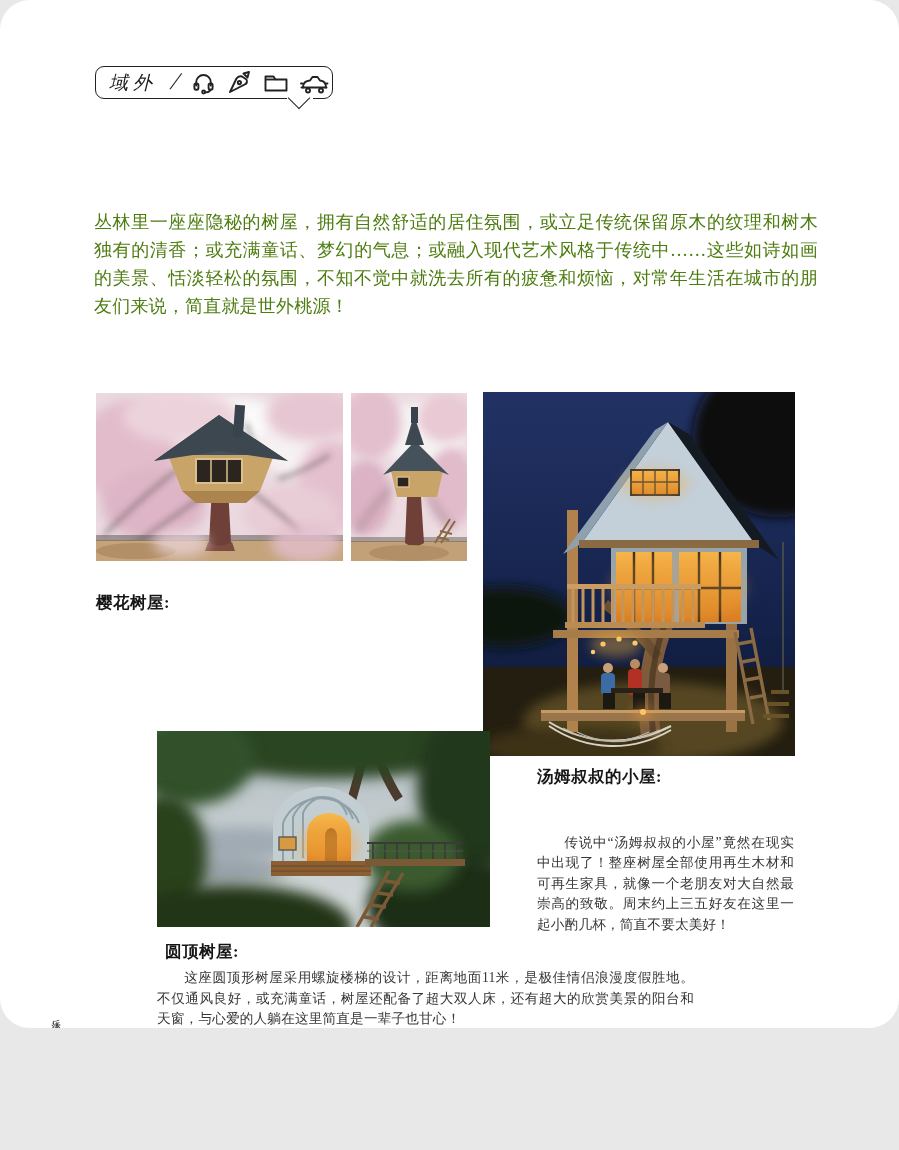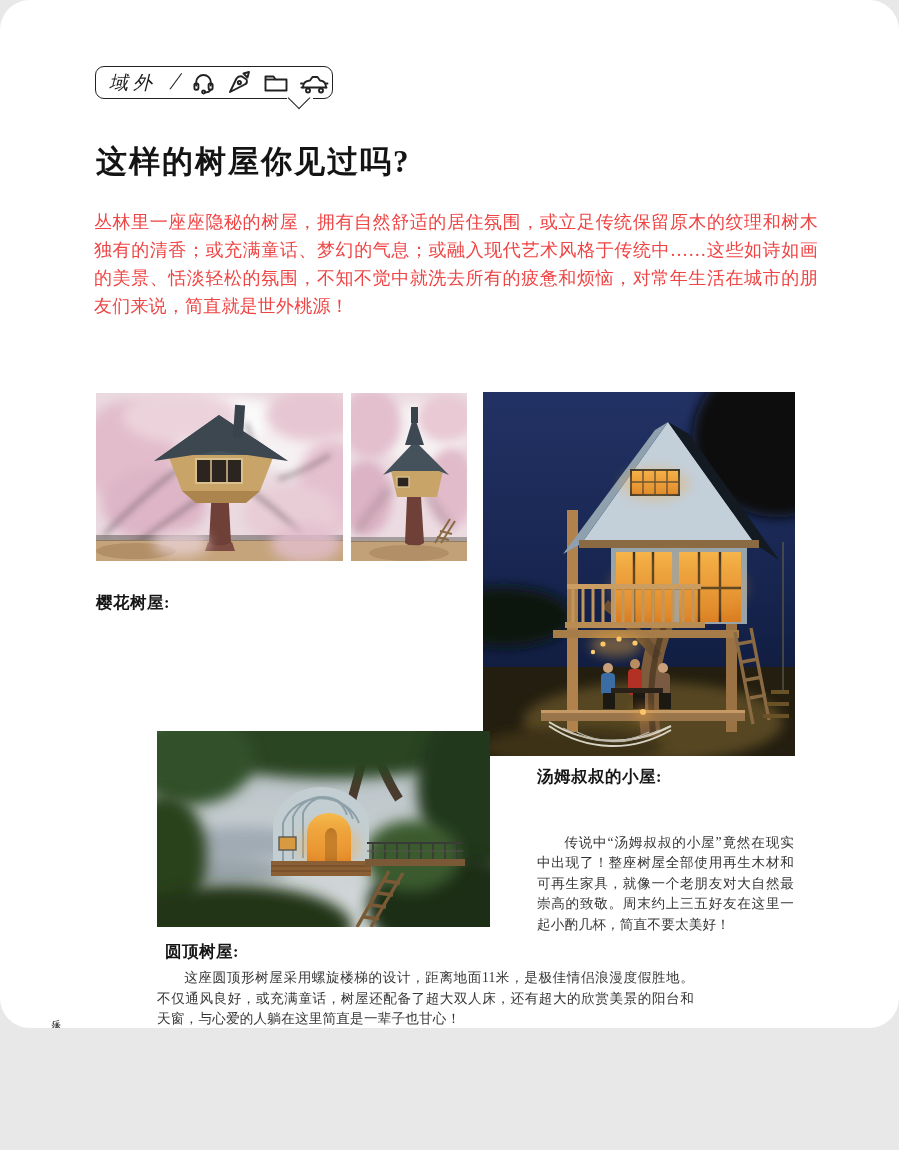--- a/index.html
+++ b/index.html
@@ -26,21 +26,21 @@
   }
   .badge-tail-cover{position:absolute;left:192px;top:18px;width:26px;height:13px;background:#fff;z-index:2;}
 
   
   .title{
     position:absolute;left:96px;top:141px;font-size:31px;font-weight:bold;
     letter-spacing:2px;color:#141414;
   }
   .intro{
     position:absolute;left:94px;top:208px;width:724px;font-size:18px;
-    line-height:28px;text-align:justify;color:#ef4444;letter-spacing:.2px;
+    line-height:28px;text-align:justify;color:#4d7c0f;letter-spacing:.2px;
   }
 
   
   .photo{position:absolute;overflow:hidden;}
   .photo svg{display:block;width:100%;height:100%;}
   .photo-cherry-1{left:96px;top:393px;width:247px;height:168px;}
   .photo-cherry-2{left:351px;top:393px;width:116px;height:168px;}
   .photo-night{left:483px;top:392px;width:312px;height:364px;}
   .photo-dome{left:157px;top:731px;width:333px;height:196px;}
 
@@ -102,21 +102,20 @@
           <circle cx="9" cy="21.5" r="2"></circle>
           <circle cx="22" cy="21.5" r="2"></circle>
           <path d="M3.5 14.5h-1.5M27.5 14.5h1"></path>
         </svg>
       </span>
     </span>
   </div>
   <div class="badge-tail-cover" style="left:287px;top:94px;position:absolute;"></div>
   <div class="badge-tail" style="left:291px;top:90px;position:absolute;"></div>
 
-  <div class="title">这样的树屋你见过吗?</div>
 
   <div class="intro">丛林里一座座隐秘的树屋，拥有自然舒适的居住氛围，或立足传统保留原木的纹理和树木独有的清香；或充满童话、梦幻的气息；或融入现代艺术风格于传统中……这些如诗如画的美景、恬淡轻松的氛围，不知不觉中就洗去所有的疲惫和烦恼，对常年生活在城市的朋友们来说，简直就是世外桃源！</div>
 
   <div class="photo photo-cherry-1">
     <svg viewBox="0 0 247 168" preserveAspectRatio="none">
       <defs>
         <filter id="b6" x="-40%" y="-40%" width="180%" height="180%">
             <feGaussianBlur stdDeviation="6"></feGaussianBlur>
           </filter>
         <filter id="b3" x="-40%" y="-40%" width="180%" height="180%">

